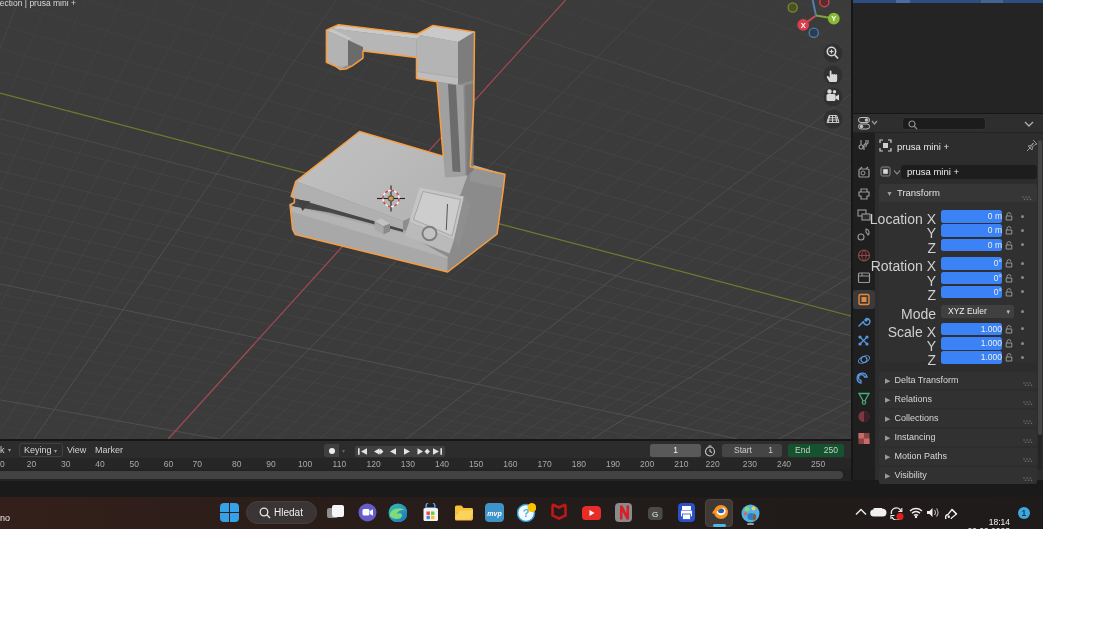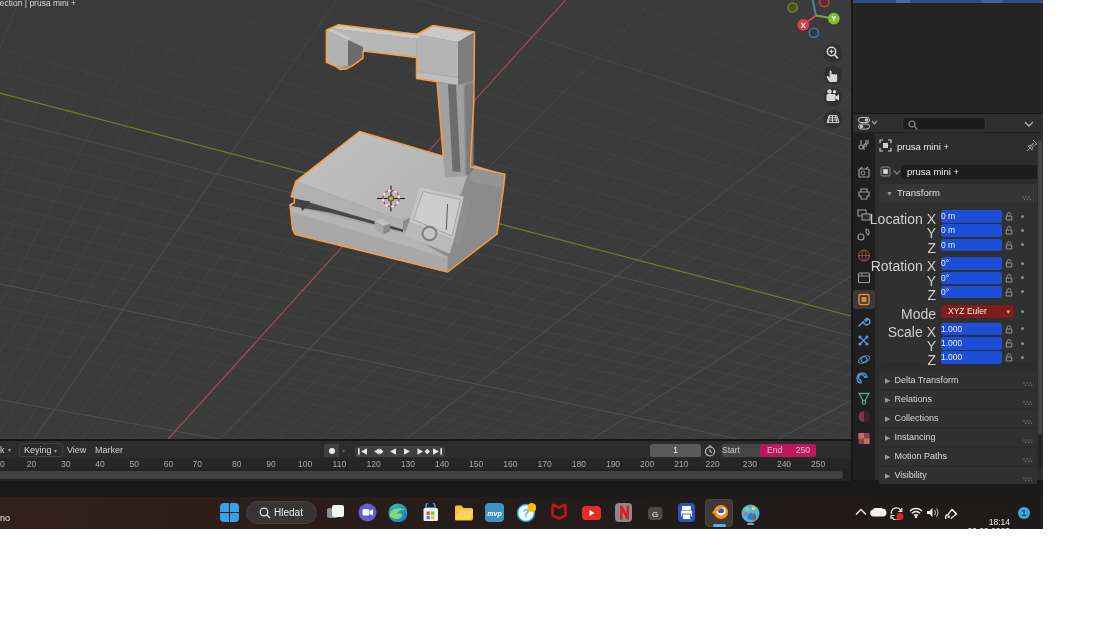--- a/index.html
+++ b/index.html
@@ -4,21 +4,21 @@
 body{width:1111px;height:625px;background:#fff;font-family:"Liberation Sans",sans-serif;position:relative;overflow:hidden}
 #content{position:absolute;left:0;top:0;width:1043px;height:529px;background:#1a1a1a;overflow:hidden}
 .abs{position:absolute}
 #vp{left:0;top:0;width:851px;height:439px}
 #outliner{left:851px;top:0;width:192px;height:113px;background:#242424;border-left:2px solid #161616}
 #selrow{left:853px;top:0;width:190px;height:3px;background:#2f4d80}
 #props{left:851px;top:113px;width:192px;height:367px;background:#2d2d2d;border-left:2px solid #161616;border-top:2px solid #161616}
 #phead{left:853px;top:114px;width:190px;height:19px;background:#2e2e2e;border-bottom:1px solid #232323}
 #searchbox{left:902px;top:117px;width:84px;height:13px;background:#1c1c1c;border-radius:4px;border:1px solid #333}
 #tabs{left:853px;top:133px;width:22px;height:347px;background:#1f1f1f}
-.field{position:absolute;left:66px;width:61px;height:12.5px;background:#1d4ed8;border-radius:2.5px;color:#eee;font-size:8.5px;text-align:left;line-height:12.5px}
+.field{position:absolute;left:66px;width:61px;height:12.5px;background:#3b82f6;border-radius:2.5px;color:#eee;font-size:8.5px;text-align:right;line-height:12.5px}
 .dot{position:absolute;left:145.5px;top:5px;width:3.2px;height:3.2px;border-radius:50%;background:#8a8a8a}
 .lbl{position:absolute;right:104px;top:2px;font-size:14px;color:#cfcfcf;white-space:nowrap}
 .phdr{position:absolute;left:879px;width:158px;height:17px;background:#313131;color:#d6d6d6;font-size:9px;line-height:17px;border-radius:2px}
 .phdr .car{color:#9a9a9a;font-size:7px;margin:0 4px 0 6px}
 .grip{position:absolute;right:5px;top:6px;width:9px;height:5px;color:#6f6f6f}
 #timeline{left:0;top:439px;width:851px;height:40px;background:#2c2c2c;border-top:2px solid #161616}
 #ruler{position:absolute;left:0;top:17px;width:851px;height:11px;background:#262626;color:#a9a9a9;font-size:8.5px}
 #tscroll{position:absolute;left:0;top:28px;width:851px;height:12px;background:#232323}
 #statusbar{left:0;top:479px;width:1043px;height:17.5px;background:#212121;border-top:1px solid #181818;color:#9a9a9a;font-size:8.5px}
 #taskbar{left:0;top:496.5px;width:1043px;height:32px;background:linear-gradient(90deg,#34201a 0%,#2a1d19 30%,#221c1a 55%,#1f1b1a 100%)}
@@ -381,21 +381,21 @@
     <div class="abs" style="left:875px;top:285.3px;width:168px;height:14px">
       <span class="lbl" style="right:107px;top:1.5px">Z</span>
       <div class="field" style="top:0.5px">0°</div>
       <svg class="abs" style="left:130px;top:2.5px" width="8" height="9">
         <path d="M2 4 v-1.2 a2 2 0 0 1 4 -0.3 M1.2 4 h5.6 v4 h-5.6 z" fill="none" stroke="#969696" stroke-width="1"></path>
       </svg>
       <div class="dot"></div>
     </div>
     <div class="abs" style="left:875px;top:304.5px;width:168px;height:14px">
 <span class="lbl" style="right:107px;top:1.5px">Mode</span>
-<div class="abs" style="left:66px;top:0.5px;width:73px;height:13px;background:#7f1d1d;border-radius:2.5px;color:#eee;font-size:8.5px;line-height:13px;padding-left:7px">XYZ Euler <span style="position:absolute;right:4px;top:0;color:#bbb;font-size:7px">▾</span></div>
+<div class="abs" style="left:66px;top:0.5px;width:73px;height:13px;background:#404040;border-radius:2.5px;color:#eee;font-size:8.5px;line-height:13px;padding-left:7px">XYZ Euler <span style="position:absolute;right:4px;top:0;color:#bbb;font-size:7px">▾</span></div>
 <div class="dot"></div>
     </div>
     <div class="abs" style="left:875px;top:322.3px;width:168px;height:14px">
       <span class="lbl" style="right:107px;top:1.5px">Scale X</span>
       <div class="field" style="top:0.5px">1.000</div>
       <svg class="abs" style="left:130px;top:2.5px" width="8" height="9">
         <path d="M2 4 v-1.2 a2 2 0 0 1 4 -0.3 M1.2 4 h5.6 v4 h-5.6 z" fill="none" stroke="#969696" stroke-width="1"></path>
       </svg>
       <div class="dot"></div>
     </div>
@@ -498,22 +498,22 @@
           <path d="M69.5 5.5 l2.7-2.7 l2.7 2.7 l-2.7 2.7 z"></path>
 <path d="M85.4 2.2 h1.6 v6.6 h-1.6 z M78 2.2 v6.6 l6-3.3 z"></path>
 </g>
       </svg>
  <div style="position:absolute;left:650px;top:3px;width:51px;height:13px;background:#595959;border-radius:2.5px;color:#f0f0f0;font-size:8.5px;text-align:center;line-height:13px">1</div>
  <svg style="position:absolute;left:704px;top:3.5px" width="12" height="12">
         <circle cx="6" cy="6.5" r="4.5" fill="none" stroke="#c9c9c9" stroke-width="1.1"></circle>
         <path d="M6 4 v2.5 l2 1" stroke="#c9c9c9" fill="none" stroke-width="1.1"></path>
         <path d="M4.5 1 h3" stroke="#c9c9c9" stroke-width="1.1"></path>
       </svg>
- <div style="position:absolute;left:722px;top:3px;width:60px;height:13px;background:#454545;border-radius:2.5px;color:#cdcdcd;font-size:8.5px;line-height:13px"><span style="padding-left:0">Start</span><span style="position:absolute;right:9px">1</span></div>
- <div style="position:absolute;left:760px;top:3px;width:56px;height:13px;background:#be185d;border-radius:2.5px;color:#cdcdcd;font-size:8.5px;line-height:13px"><span style="padding-left:7px">End</span><span style="position:absolute;right:6px">250</span></div>
+ <div style="position:absolute;left:722px;top:3px;width:60px;height:13px;background:#454545;border-radius:2.5px;color:#cdcdcd;font-size:8.5px;line-height:13px"><span style="padding-left:12px">Start</span><span style="position:absolute;right:9px">1</span></div>
+ <div style="position:absolute;left:788px;top:3px;width:56px;height:13px;background:#14532d;border-radius:2.5px;color:#cdcdcd;font-size:8.5px;line-height:13px"><span style="padding-left:7px">End</span><span style="position:absolute;right:6px">250</span></div>
  <div id="ruler">
         <span style="position:absolute;left:0px;top:1px;width:8px">0</span>
         <span style="position:absolute;left:21.6px;top:1px;width:20px;text-align:center">20</span>
         <span style="position:absolute;left:55.8px;top:1px;width:20px;text-align:center">30</span>
         <span style="position:absolute;left:90.0px;top:1px;width:20px;text-align:center">40</span>
         <span style="position:absolute;left:124.2px;top:1px;width:20px;text-align:center">50</span>
         <span style="position:absolute;left:158.4px;top:1px;width:20px;text-align:center">60</span>
         <span style="position:absolute;left:192.6px;top:1px;width:20px;text-align:left">70</span>
         <span style="position:absolute;left:226.8px;top:1px;width:20px;text-align:center">80</span>
         <span style="position:absolute;left:261.0px;top:1px;width:20px;text-align:center">90</span>

